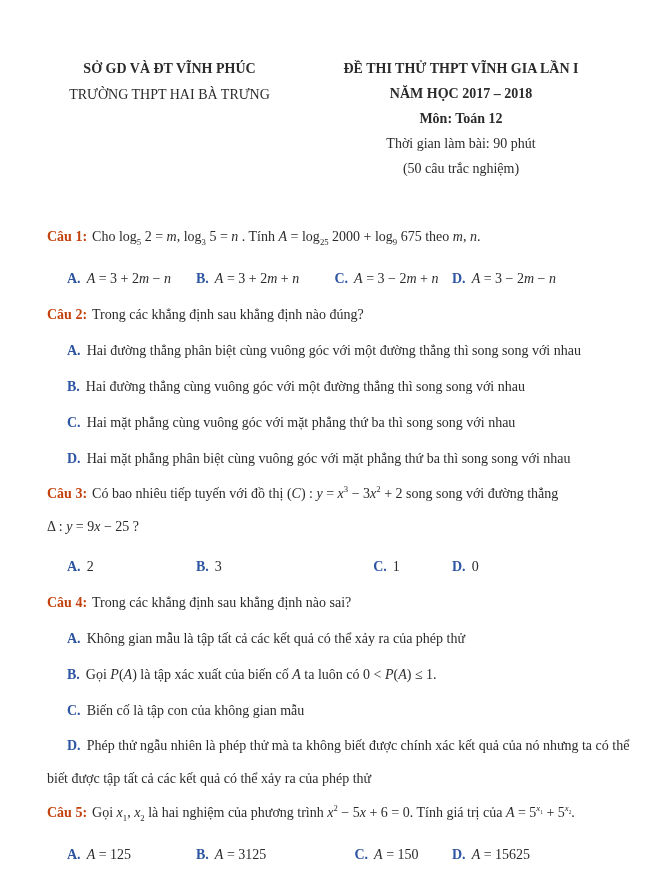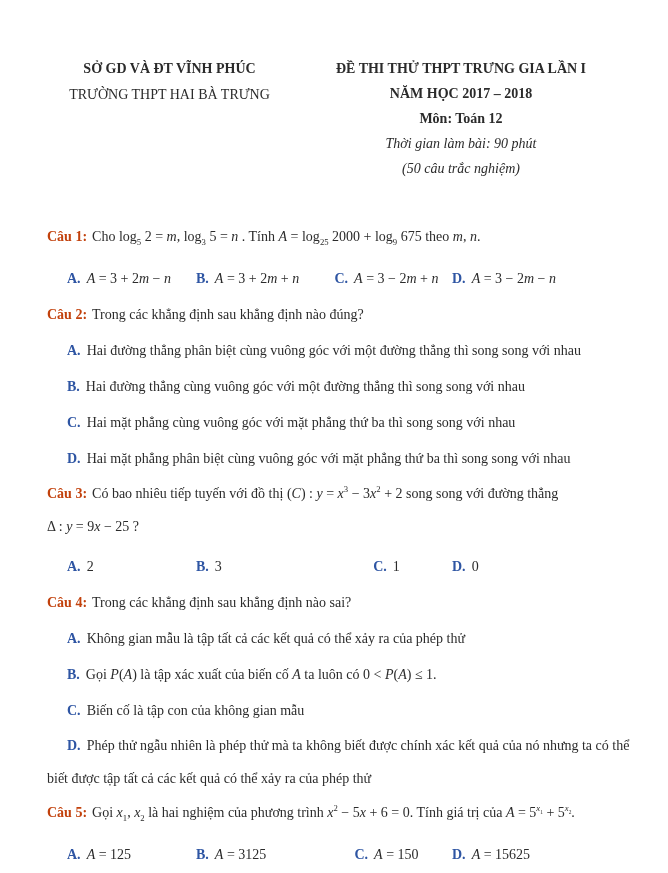--- a/index.html
+++ b/index.html
@@ -10,21 +10,21 @@
     font-family: "Liberation Serif", "DejaVu Serif", serif;
     font-size: 14px; color: #2b2b2b;
   }
   .page { padding: 56px 38px 0 47px; position: relative; }
 
   
   .doc-header { display: flex; }
   .header-left  { width: 245px; text-align: center; line-height: 26px; }
   .header-right { flex: 1; text-align: center; line-height: 25px; }
   .h-bold { font-weight: bold; }
-  .h-italic { font-style: italic; }
+  .h-italic { }
 
   
   .content { margin-top: 38px; }
   .q p { margin: 0; line-height: 36px; }
   .q p.tight { line-height: 33px; }
   .qlabel { color: #c2410c; font-weight: bold; margin-right: 5px; }
   .letter { color: #2e55a3; font-weight: bold; margin-right: 6px; }
 
   .opt-row { display: flex; padding-left: 20px; line-height: 36px; }
   .opt-row .opt-col:nth-child(1) { width: 129px; }
@@ -44,21 +44,21 @@
 <body>
 
 <div class="page">
 
   <div class="doc-header">
     <div class="header-left">
       <div class="h-bold">SỞ GD VÀ ĐT VĨNH PHÚC</div>
       <div>TRƯỜNG THPT HAI BÀ TRƯNG</div>
     </div>
     <div class="header-right">
-      <div class="h-bold">ĐỀ THI THỬ THPT TRƯNG GIA LẦN I</div>
+      <div class="h-bold">ĐỀ THI THỬ THPT VĨNH GIA LẦN I</div>
       <div class="h-bold">NĂM HỌC 2017 – 2018</div>
       <div class="h-bold">Môn: Toán 12</div>
       <div class="h-italic">Thời gian làm bài: 90 phút</div>
       <div class="h-italic">(50 câu trắc nghiệm)</div>
     </div>
   </div>
 
   <div class="content">
 
     <section class="q">

